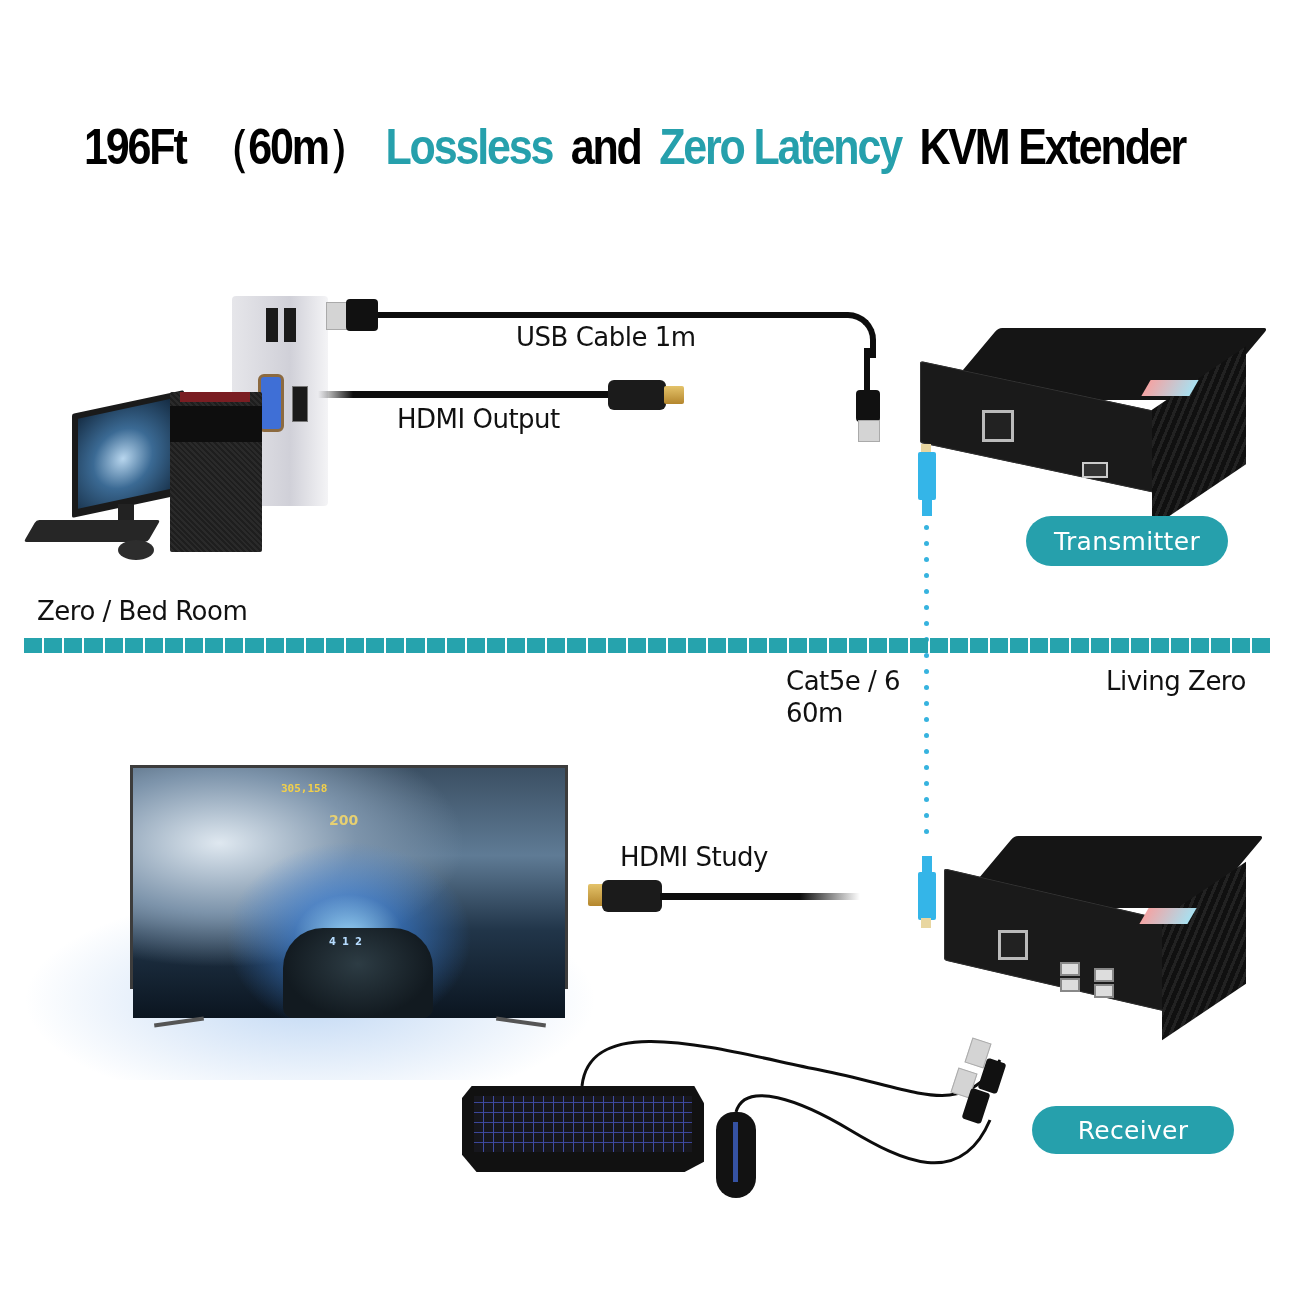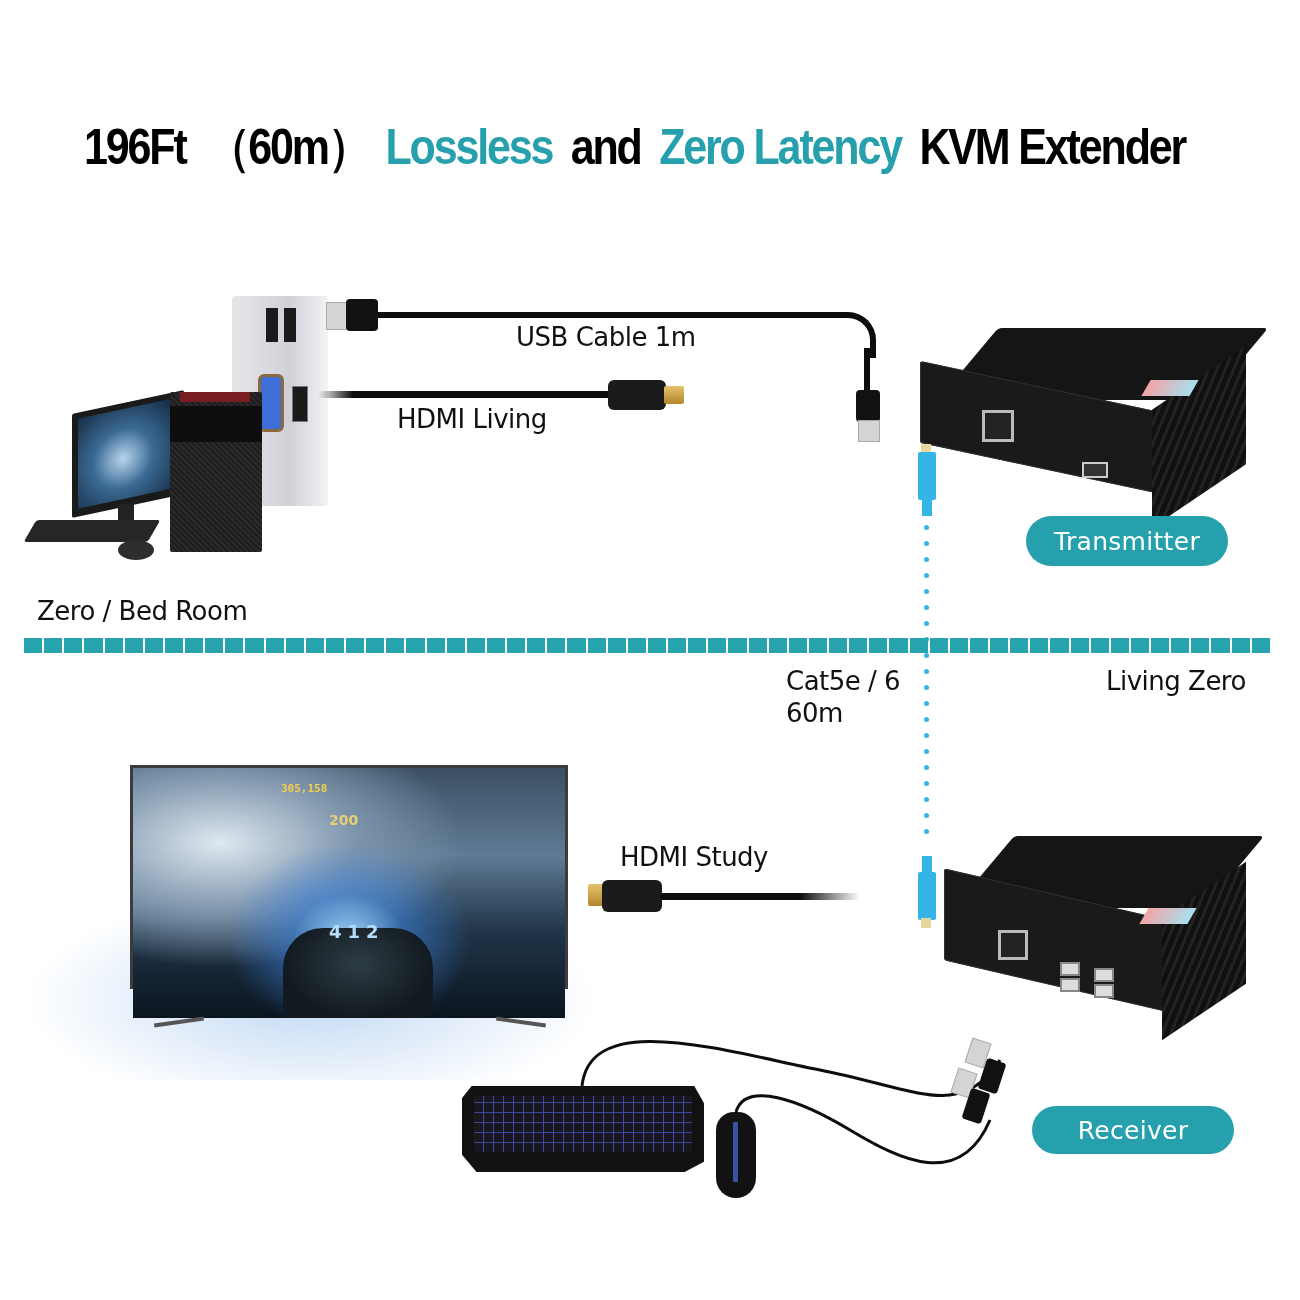--- a/index.html
+++ b/index.html
@@ -62,21 +62,21 @@
 <div class="cable" style="left:378px;top:312px;width:470px;height:6px;"></div>
 <div class="cable" style="left:830px;top:312px;width:40px;height:40px;background:transparent;border-top:6px solid #0d0d0d;border-right:6px solid #0d0d0d;border-top-right-radius:28px;"></div>
 <div class="cable" style="left:864px;top:348px;width:6px;height:42px;"></div>
 <div class="device" style="left:856px;top:390px;width:24px;height:32px;background:#111;border-radius:4px;"></div>
 <div class="device" style="left:858px;top:420px;width:20px;height:20px;background:#d4d4d4;border:1px solid #aaa;"></div>
 <div class="lbl" style="left:516px;top:322px;">USB Cable 1m</div>
 
 <div class="cable" style="left:318px;top:391px;width:292px;height:7px;background:linear-gradient(90deg,rgba(13,13,13,0) 0%,#0d0d0d 12%);"></div>
 <div class="device" style="left:608px;top:380px;width:58px;height:30px;background:#1b1b1b;border-radius:6px;"></div>
 <div class="device" style="left:664px;top:386px;width:20px;height:18px;background:linear-gradient(#e4c36a,#b4862d);border-radius:2px;"></div>
-<div class="lbl" style="left:397px;top:404px;">HDMI Living</div>
+<div class="lbl" style="left:397px;top:404px;">HDMI Output</div>
 
 <div class="device" style="left:918px;top:328px;width:340px;height:160px;">
   <div class="abs" style="left:50px;top:0;width:270px;height:72px;background:#151515;transform:skewX(-40deg);border-radius:4px;"></div>
   <div class="abs" style="left:2px;top:58px;width:236px;height:82px;background:#1a1a1a;transform:skewY(12deg);border-radius:3px;box-shadow:inset 0 0 0 1px #333;"></div>
   <div class="abs" style="left:234px;top:50px;width:94px;height:118px;background:repeating-linear-gradient(120deg,#101010 0 6px,#222 6px 10px);transform:skewY(-34deg);"></div>
   <div class="abs" style="left:64px;top:82px;width:26px;height:26px;background:#222;border:3px solid #bbb;"></div>
   <div class="abs" style="left:164px;top:134px;width:22px;height:12px;background:#333;border:2px solid #ccc;"></div>
   <div class="abs" style="left:228px;top:52px;width:48px;height:16px;background:linear-gradient(90deg,#f3a4a4,#a8e0f0);transform:skewX(-30deg);"></div>
 </div>
 
@@ -192,21 +192,21 @@
 
 <div class="device" style="left:130px;top:765px;width:438px;height:224px;background:#3c3c3c;padding:10px;box-sizing:border-box;">
   <div class="abs" style="left:3px;top:3px;width:432px;height:250px;overflow:hidden;
        background:
         radial-gradient(ellipse at 50% 68%,rgba(160,220,255,0.95) 0%,rgba(60,130,220,0.6) 18%,rgba(0,0,0,0) 40%),
         radial-gradient(ellipse at 20% 30%,#dfe8f0 0%,#7d94ab 28%,rgba(0,0,0,0) 50%),
         linear-gradient(180deg,#3b4f63 0%,#5f7b95 35%,#213549 65%,#0b1520 100%);">
     <div class="abs" style="left:148px;top:14px;font-size:11px;font-weight:bold;color:#f3d04a;font-family:'DejaVu Sans Mono',monospace;">305,158</div>
     <div class="abs" style="left:196px;top:44px;font-size:14px;font-weight:bold;color:#e6d072;font-family:'DejaVu Sans',sans-serif;">200</div>
     <div class="abs" style="left:150px;top:160px;width:150px;height:90px;background:radial-gradient(ellipse at 50% 40%,#2d3c44 0%,#121a20 70%);border-radius:40px 40px 10px 10px;"></div>
-    <div class="abs" style="left:196px;top:153px;font-size:18px;font-weight:bold;color:#b6dcff;letter-spacing:6px;font-family:'DejaVu Sans',sans-serif;">412</div>
+    <div class="abs" style="left:196px;top:168px;font-size:10px;font-weight:bold;color:#b6dcff;letter-spacing:6px;font-family:'DejaVu Sans',sans-serif;">412</div>
   </div>
 </div>
 <div class="device" style="left:154px;top:1020px;width:50px;height:4px;background:#555;transform:rotate(-8deg);"></div>
 <div class="device" style="left:496px;top:1020px;width:50px;height:4px;background:#555;transform:rotate(8deg);"></div>
 
 <div class="device" style="left:588px;top:884px;width:16px;height:22px;background:linear-gradient(#e4c36a,#b4862d);border-radius:2px;"></div>
 <div class="device" style="left:602px;top:880px;width:60px;height:32px;background:#1b1b1b;border-radius:6px;"></div>
 <div class="cable" style="left:660px;top:893px;width:200px;height:7px;background:linear-gradient(90deg,#0d0d0d 70%,rgba(13,13,13,0) 100%);"></div>
 <div class="lbl" style="left:620px;top:842px;">HDMI Study</div>
 

